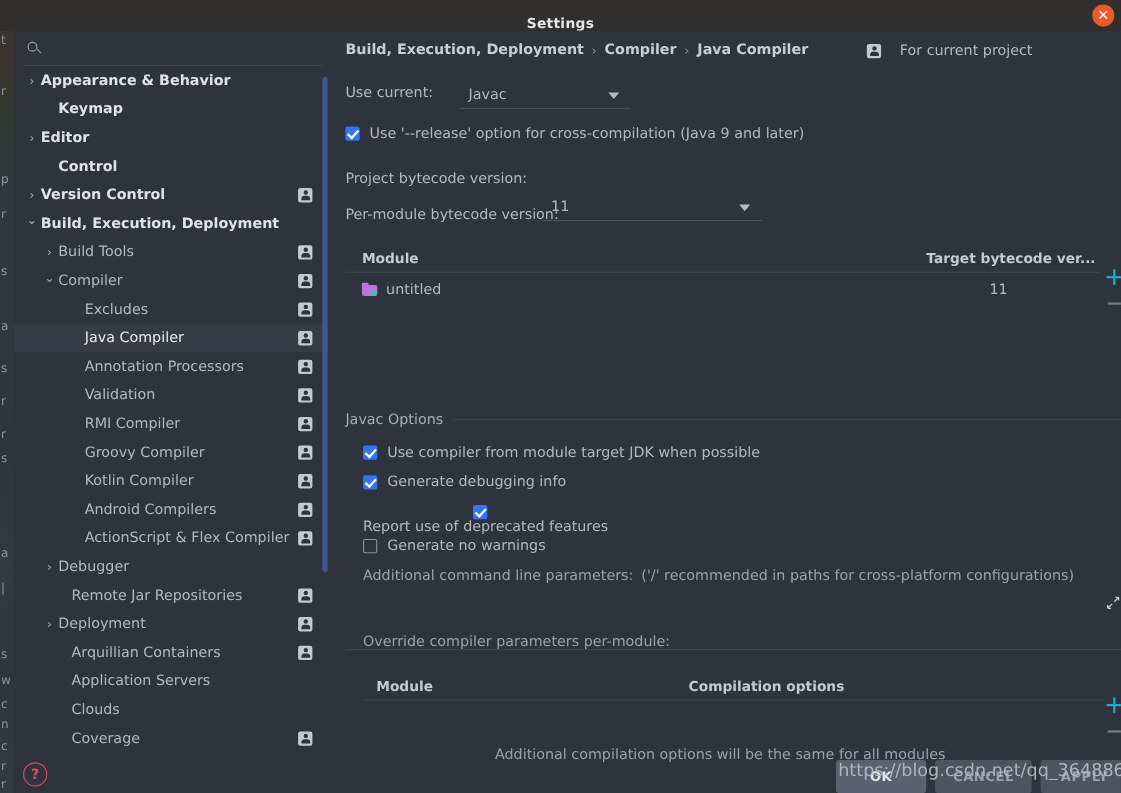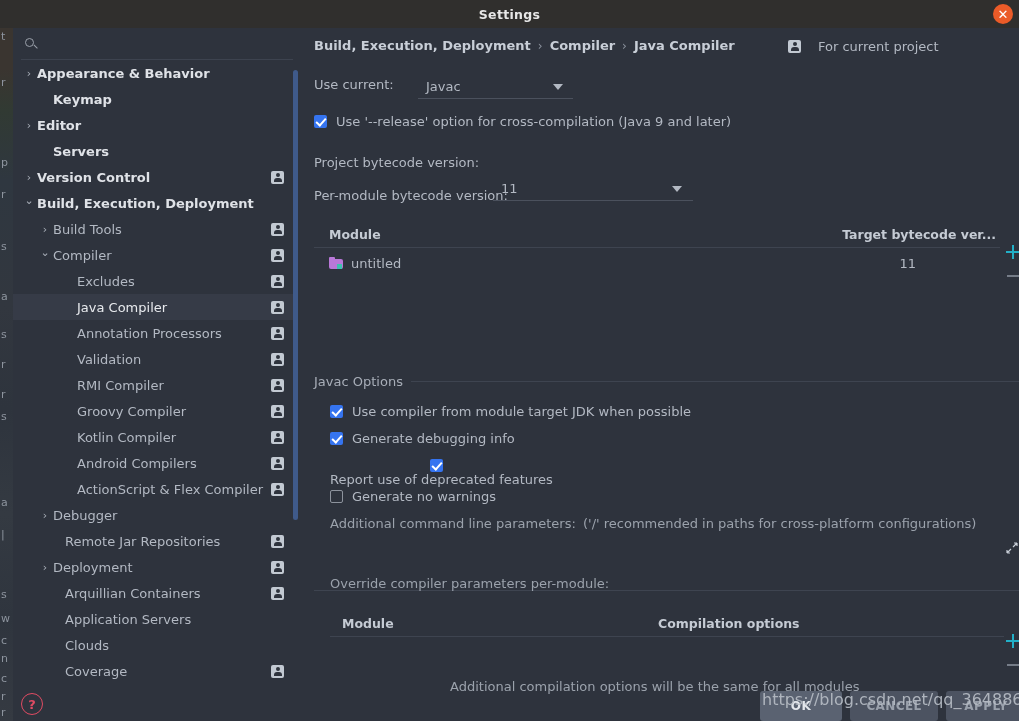--- a/index.html
+++ b/index.html
@@ -32,21 +32,21 @@
     font-size: 11px; color: #8d949e;
     font-family: "DejaVu Sans", "Liberation Sans", sans-serif;
     white-space: nowrap;
   }
 
   
   .titlebar {
     position: absolute; left: 0; top: 0;
     width: 1019px; height: 28px;
     background: #302f2d;
-    display: flex; align-items: center; justify-content: center;
+    display: flex; align-items: flex-end; justify-content: center;
   }
   .titlebar .title {
     font-size: 12.5px; font-weight: bold; color: #e7e7e7;
     letter-spacing: .3px;
   }
   .close-btn {
     position: absolute; right: 6px; top: 4px;
     width: 20px; height: 20px; border-radius: 50%;
     background: #eb5b28;
     display: flex; align-items: center; justify-content: center;
@@ -345,21 +345,21 @@
           </div>
           <div class="tree-row bold">
             <span style="flex: 0 0 8px;"></span>
             <span class="arrow">›</span>
             <span class="label">Editor</span>
             <span class="spacer"></span>
           </div>
           <div class="tree-row bold">
             <span style="flex: 0 0 24px;"></span>
             <span class="arrow"></span>
-            <span class="label">Servers</span>
+            <span class="label">Control</span>
             <span class="spacer"></span>
           </div>
           <div class="tree-row bold">
             <span style="flex: 0 0 8px;"></span>
             <span class="arrow">›</span>
             <span class="label">Version Control</span>
             <span class="spacer"></span>
             <span class="proj-icon"></span>
           </div>
           <div class="tree-row bold">
@@ -590,21 +590,21 @@
       </div>
 
       <div class="hr" style="left:16px; top:562px; width:705px;"></div>
 
       <div class="row" style="left:32px; top:548px;">
         <span class="lbl-dim">Override compiler parameters per-module:</span>
       </div>
 
       <div class="tbl-head" style="left:32px; top:582px; width:674px; height:27px;">
         <span style="margin-left:12px;">Module</span>
-        <span style="position:absolute; left:328px;">Compilation options</span>
+        <span style="position:absolute; left:296px;">Compilation options</span>
       </div>
       <div class="plus-icon" style="left:708px; top:606px;"></div>
       <div class="minus-icon" style="left:709px; top:636px;"></div>
 
       <div class="hint-text" style="left:152px; top:651px;">Additional compilation options will be the same for all modules</div>
 
       <div class="btn-bar">
         <div class="btn ok" style="left:462px; width:82px;">OK</div>
         <div class="btn dim" style="left:552px; width:88px;">CANCEL</div>
         <div class="btn dim" style="left:648px; width:80px;">APPLY</div>

